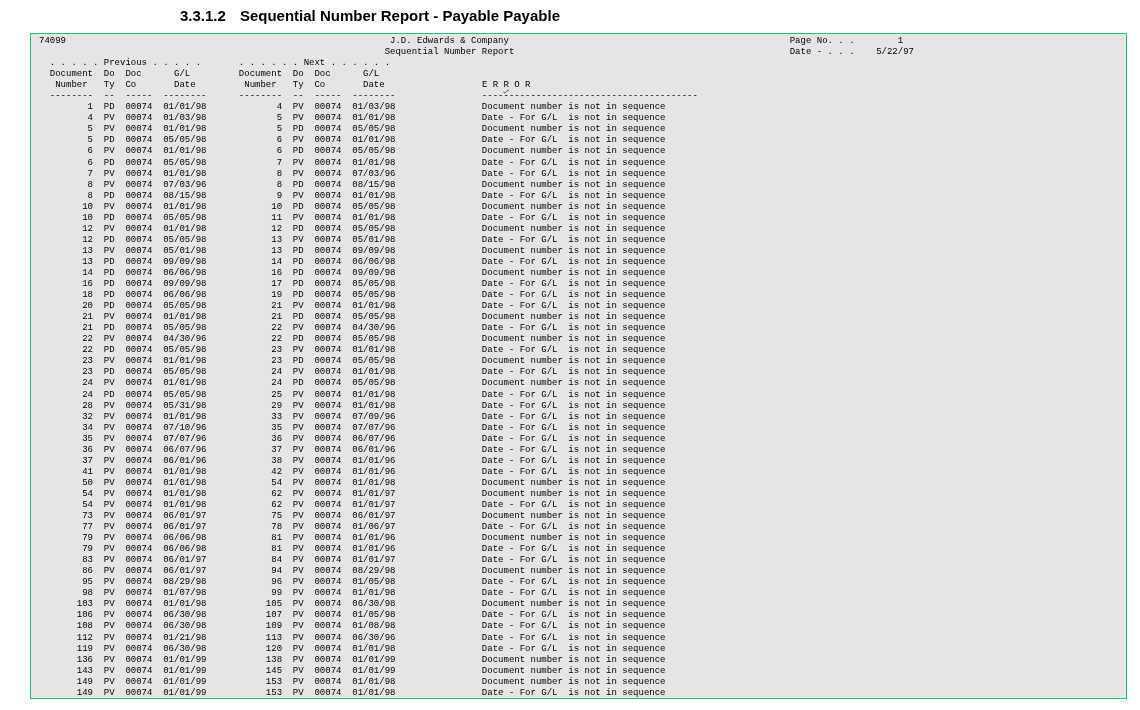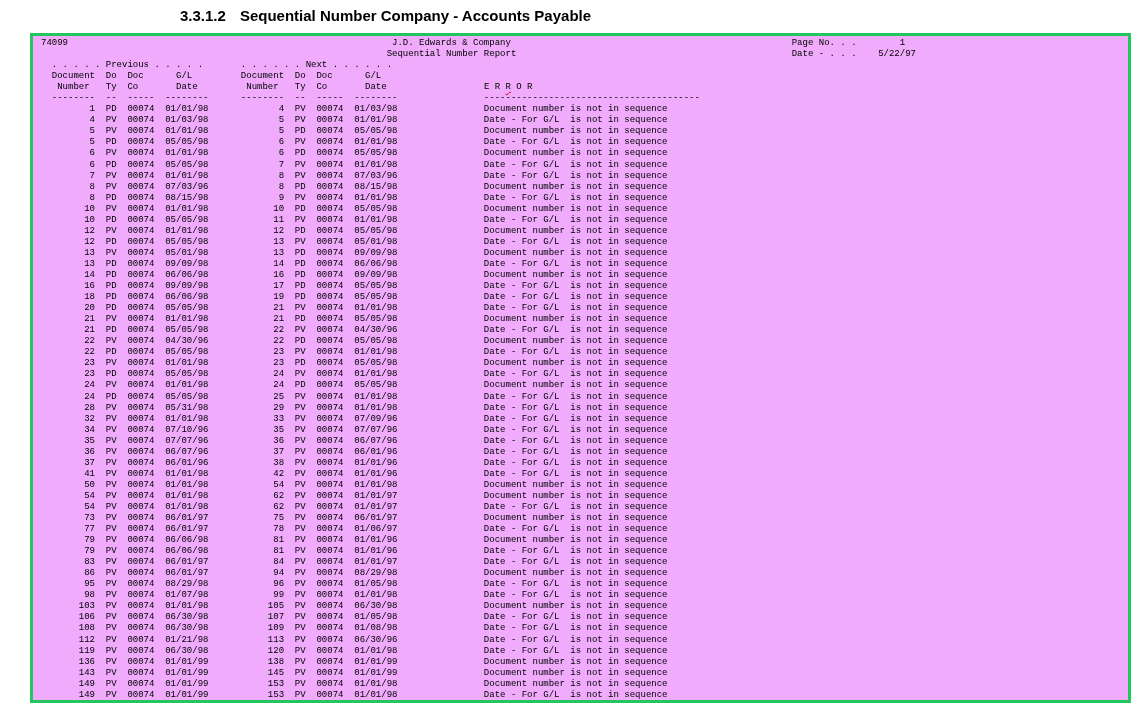--- a/index.html
+++ b/index.html
@@ -8,39 +8,39 @@
     font-family:"Liberation Sans", sans-serif; color:#000;
     overflow:hidden;
   }
   .page-title {
     position:absolute; left:180px; top:7px;
     font-size:15px; font-weight:bold; white-space:nowrap;
   }
   .page-title .gap { display:inline-block; width:14px; }
   .report-frame {
     position:absolute; left:30px; top:33px; width:1095px; height:664px;
-    border:3px solid #22c55e; background:#f0abfc; overflow:hidden;
+    border:1px solid #22c55e; background:#e5e5e5; overflow:hidden;
   }
   .report-body {
     position:absolute; left:8px; top:2px;
     font-family:"Liberation Mono", monospace;
     font-size:9px; line-height:11.05px; color:#000;
     white-space:pre;
   }
   .ln { height:11.05px; }
   .squiggle {
     text-decoration: underline;
     text-decoration-style: wavy;
     text-decoration-color:#e00000;
     text-decoration-thickness:1px;
     text-underline-offset:2px;
   }
 </style>
 </head>
 <body>
 
 <div class="page-title">
-  <span>3.3.1.2</span><span class="gap"></span><span>Sequential Number Company - Accounts Payable</span>
+  <span>3.3.1.2</span><span class="gap"></span><span>Sequential Number Report - Payable Payable</span>
 </div>
 
 <div class="report-frame">
   <div class="report-body" id="report-lines"><div class="ln">74099                                                            J.D. Edwards &amp; Company                                                    Page No. . .        1          </div><div class="ln">                                                                Sequential Number Report                                                   Date - . . .    5/22/97        </div><div class="ln">  . . . . . Previous . . . . .       . . . . . . Next . . . . . .                                                                                                         </div><div class="ln">  Document  Do  Doc      G/L         Document  Do  Doc      G/L                                                                                                           </div><div class="ln">   Number   Ty  Co       Date         Number   Ty  Co       Date                  <span>E R </span><span class="squiggle">R</span><span> O R</span></div><div class="ln">  --------  --  -----  --------      --------  --  -----  --------                ----------------------------------------                                                </div><div class="ln">         1  PD  00074  01/01/98             4  PV  00074  01/03/98                Document number is not in sequence                                                      </div><div class="ln">         4  PV  00074  01/03/98             5  PV  00074  01/01/98                Date - For G/L  is not in sequence                                                      </div><div class="ln">         5  PV  00074  01/01/98             5  PD  00074  05/05/98                Document number is not in sequence                                                      </div><div class="ln">         5  PD  00074  05/05/98             6  PV  00074  01/01/98                Date - For G/L  is not in sequence                                                      </div><div class="ln">         6  PV  00074  01/01/98             6  PD  00074  05/05/98                Document number is not in sequence                                                      </div><div class="ln">         6  PD  00074  05/05/98             7  PV  00074  01/01/98                Date - For G/L  is not in sequence                                                      </div><div class="ln">         7  PV  00074  01/01/98             8  PV  00074  07/03/96                Date - For G/L  is not in sequence                                                      </div><div class="ln">         8  PV  00074  07/03/96             8  PD  00074  08/15/98                Document number is not in sequence                                                      </div><div class="ln">         8  PD  00074  08/15/98             9  PV  00074  01/01/98                Date - For G/L  is not in sequence                                                      </div><div class="ln">        10  PV  00074  01/01/98            10  PD  00074  05/05/98                Document number is not in sequence                                                      </div><div class="ln">        10  PD  00074  05/05/98            11  PV  00074  01/01/98                Date - For G/L  is not in sequence                                                      </div><div class="ln">        12  PV  00074  01/01/98            12  PD  00074  05/05/98                Document number is not in sequence                                                      </div><div class="ln">        12  PD  00074  05/05/98            13  PV  00074  05/01/98                Date - For G/L  is not in sequence                                                      </div><div class="ln">        13  PV  00074  05/01/98            13  PD  00074  09/09/98                Document number is not in sequence                                                      </div><div class="ln">        13  PD  00074  09/09/98            14  PD  00074  06/06/98                Date - For G/L  is not in sequence                                                      </div><div class="ln">        14  PD  00074  06/06/98            16  PD  00074  09/09/98                Document number is not in sequence                                                      </div><div class="ln">        16  PD  00074  09/09/98            17  PD  00074  05/05/98                Date - For G/L  is not in sequence                                                      </div><div class="ln">        18  PD  00074  06/06/98            19  PD  00074  05/05/98                Date - For G/L  is not in sequence                                                      </div><div class="ln">        20  PD  00074  05/05/98            21  PV  00074  01/01/98                Date - For G/L  is not in sequence                                                      </div><div class="ln">        21  PV  00074  01/01/98            21  PD  00074  05/05/98                Document number is not in sequence                                                      </div><div class="ln">        21  PD  00074  05/05/98            22  PV  00074  04/30/96                Date - For G/L  is not in sequence                                                      </div><div class="ln">        22  PV  00074  04/30/96            22  PD  00074  05/05/98                Document number is not in sequence                                                      </div><div class="ln">        22  PD  00074  05/05/98            23  PV  00074  01/01/98                Date - For G/L  is not in sequence                                                      </div><div class="ln">        23  PV  00074  01/01/98            23  PD  00074  05/05/98                Document number is not in sequence                                                      </div><div class="ln">        23  PD  00074  05/05/98            24  PV  00074  01/01/98                Date - For G/L  is not in sequence                                                      </div><div class="ln">        24  PV  00074  01/01/98            24  PD  00074  05/05/98                Document number is not in sequence                                                      </div><div class="ln">        24  PD  00074  05/05/98            25  PV  00074  01/01/98                Date - For G/L  is not in sequence                                                      </div><div class="ln">        28  PV  00074  05/31/98            29  PV  00074  01/01/98                Date - For G/L  is not in sequence                                                      </div><div class="ln">        32  PV  00074  01/01/98            33  PV  00074  07/09/96                Date - For G/L  is not in sequence                                                      </div><div class="ln">        34  PV  00074  07/10/96            35  PV  00074  07/07/96                Date - For G/L  is not in sequence                                                      </div><div class="ln">        35  PV  00074  07/07/96            36  PV  00074  06/07/96                Date - For G/L  is not in sequence                                                      </div><div class="ln">        36  PV  00074  06/07/96            37  PV  00074  06/01/96                Date - For G/L  is not in sequence                                                      </div><div class="ln">        37  PV  00074  06/01/96            38  PV  00074  01/01/96                Date - For G/L  is not in sequence                                                      </div><div class="ln">        41  PV  00074  01/01/98            42  PV  00074  01/01/96                Date - For G/L  is not in sequence                                                      </div><div class="ln">        50  PV  00074  01/01/98            54  PV  00074  01/01/98                Document number is not in sequence                                                      </div><div class="ln">        54  PV  00074  01/01/98            62  PV  00074  01/01/97                Document number is not in sequence                                                      </div><div class="ln">        54  PV  00074  01/01/98            62  PV  00074  01/01/97                Date - For G/L  is not in sequence                                                      </div><div class="ln">        73  PV  00074  06/01/97            75  PV  00074  06/01/97                Document number is not in sequence                                                      </div><div class="ln">        77  PV  00074  06/01/97            78  PV  00074  01/06/97                Date - For G/L  is not in sequence                                                      </div><div class="ln">        79  PV  00074  06/06/98            81  PV  00074  01/01/96                Document number is not in sequence                                                      </div><div class="ln">        79  PV  00074  06/06/98            81  PV  00074  01/01/96                Date - For G/L  is not in sequence                                                      </div><div class="ln">        83  PV  00074  06/01/97            84  PV  00074  01/01/97                Date - For G/L  is not in sequence                                                      </div><div class="ln">        86  PV  00074  06/01/97            94  PV  00074  08/29/98                Document number is not in sequence                                                      </div><div class="ln">        95  PV  00074  08/29/98            96  PV  00074  01/05/98                Date - For G/L  is not in sequence                                                      </div><div class="ln">        98  PV  00074  01/07/98            99  PV  00074  01/01/98                Date - For G/L  is not in sequence                                                      </div><div class="ln">       103  PV  00074  01/01/98           105  PV  00074  06/30/98                Document number is not in sequence                                                      </div><div class="ln">       106  PV  00074  06/30/98           107  PV  00074  01/05/98                Date - For G/L  is not in sequence                                                      </div><div class="ln">       108  PV  00074  06/30/98           109  PV  00074  01/08/98                Date - For G/L  is not in sequence                                                      </div><div class="ln">       112  PV  00074  01/21/98           113  PV  00074  06/30/96                Date - For G/L  is not in sequence                                                      </div><div class="ln">       119  PV  00074  06/30/98           120  PV  00074  01/01/98                Date - For G/L  is not in sequence                                                      </div><div class="ln">       136  PV  00074  01/01/99           138  PV  00074  01/01/99                Document number is not in sequence                                                      </div><div class="ln">       143  PV  00074  01/01/99           145  PV  00074  01/01/99                Document number is not in sequence                                                      </div><div class="ln">       149  PV  00074  01/01/99           153  PV  00074  01/01/98                Document number is not in sequence                                                      </div><div class="ln">       149  PV  00074  01/01/99           153  PV  00074  01/01/98                Date - For G/L  is not in sequence                                                      </div></div>
 </div>
 
 </body></html>

